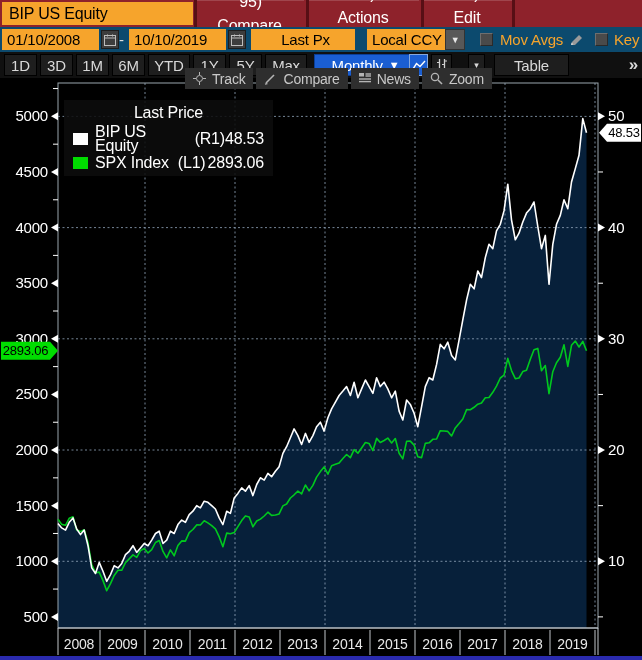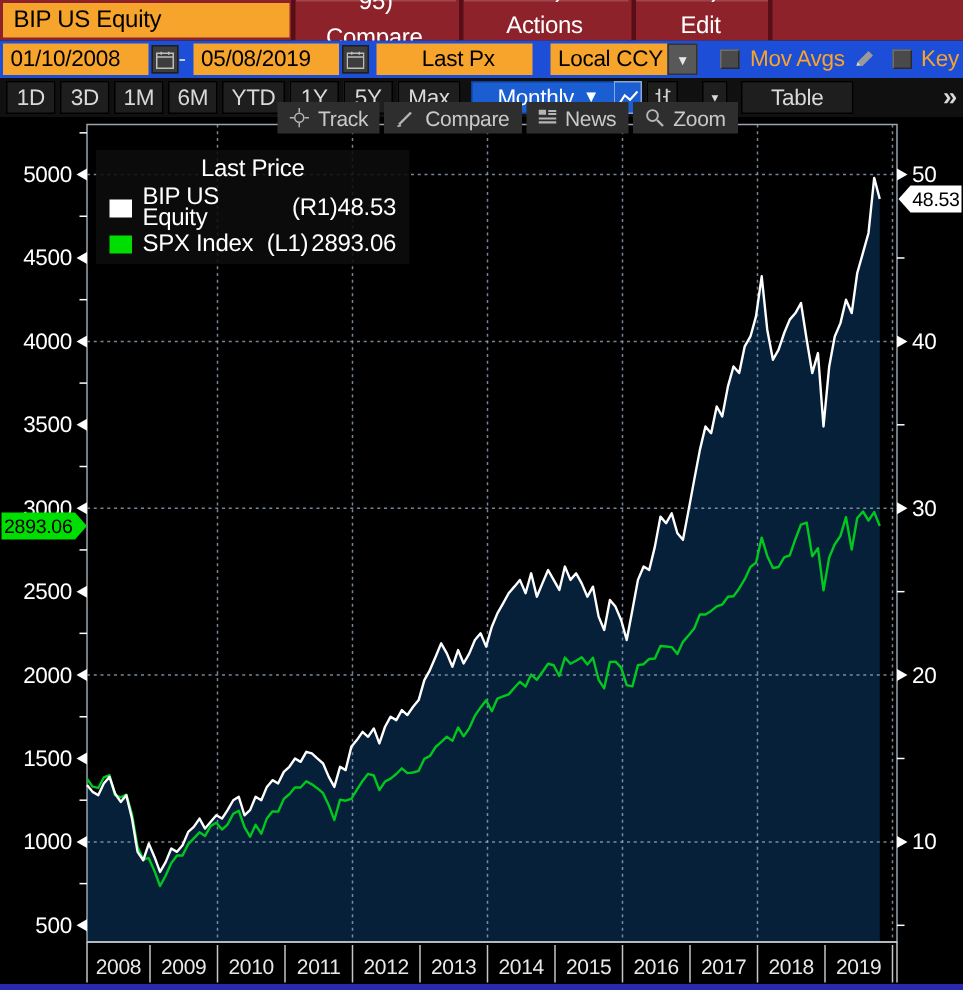--- a/index.html
+++ b/index.html
@@ -16,21 +16,21 @@
     background:#f6a42c; color:#000; font-size:16px; line-height:23px; padding-left:7px;
   }
   .rbtn {
     position:absolute; top:0; height:27px; display:flex; align-items:center; justify-content:center;
     gap:6px; color:#fff; font-size:16px; background:#8e222b;
     border-left:3px solid #570f15; box-shadow:inset 0 1px 0 rgba(255,255,255,.16);flex-direction:column;
   }
   .rbtn .caret { font-size:9px; color:#e9d9da; }
   .rdiv { position:absolute; top:0; width:3px; height:27px; background:#570f15; }
   
-  .row2 { position:absolute; left:0; top:27px; width:642px; height:25px; background:#1d4ed8; }
+  .row2 { position:absolute; left:0; top:27px; width:642px; height:25px; background:#0c4a6e; }
   .ofield {
     position:absolute; top:2px; height:21px; background:#f6a42c; color:#000;
     font-size:15px; line-height:21px; padding-left:5px;
   }
   .calbtn {
     position:absolute; top:3px; width:18px; height:19px; background:#3d3d3d;
     border:1px solid #1d1d1d; display:flex; align-items:center; justify-content:center;
   }
   .datesep { position:absolute; left:119px; top:2px; color:#ddd; font-size:15px; line-height:21px; }
   .ccy-dd {
@@ -105,21 +105,21 @@
     <div class="ofield" style="left:2px;width:97px;">01/10/2008</div>
     <div class="calbtn" style="left:101px;">
       <svg width="12" height="12" viewBox="0 0 12 12">
           <rect x="0.5" y="1.5" width="11" height="10" fill="none" stroke="#bdbdbd"></rect>
           <line x1="0.5" y1="4" x2="11.5" y2="4" stroke="#bdbdbd"></line>
           <line x1="3.5" y1="0.5" x2="3.5" y2="2.5" stroke="#bdbdbd"></line>
           <line x1="8.5" y1="0.5" x2="8.5" y2="2.5" stroke="#bdbdbd"></line>
         </svg>
     </div>
     <div class="datesep">-</div>
-    <div class="ofield" style="left:129px;width:97px;">05/08/2019</div>
+    <div class="ofield" style="left:129px;width:97px;">10/10/2019</div>
     <div class="calbtn" style="left:228px;">
       <svg width="12" height="12" viewBox="0 0 12 12">
           <rect x="0.5" y="1.5" width="11" height="10" fill="none" stroke="#bdbdbd"></rect>
           <line x1="0.5" y1="4" x2="11.5" y2="4" stroke="#bdbdbd"></line>
           <line x1="3.5" y1="0.5" x2="3.5" y2="2.5" stroke="#bdbdbd"></line>
           <line x1="8.5" y1="0.5" x2="8.5" y2="2.5" stroke="#bdbdbd"></line>
         </svg>
     </div>
     <div class="ofield" style="left:251px;width:104px;text-align:center;">Last Px</div>
     <div class="ofield" style="left:367px;width:78px;">Local CCY</div>

